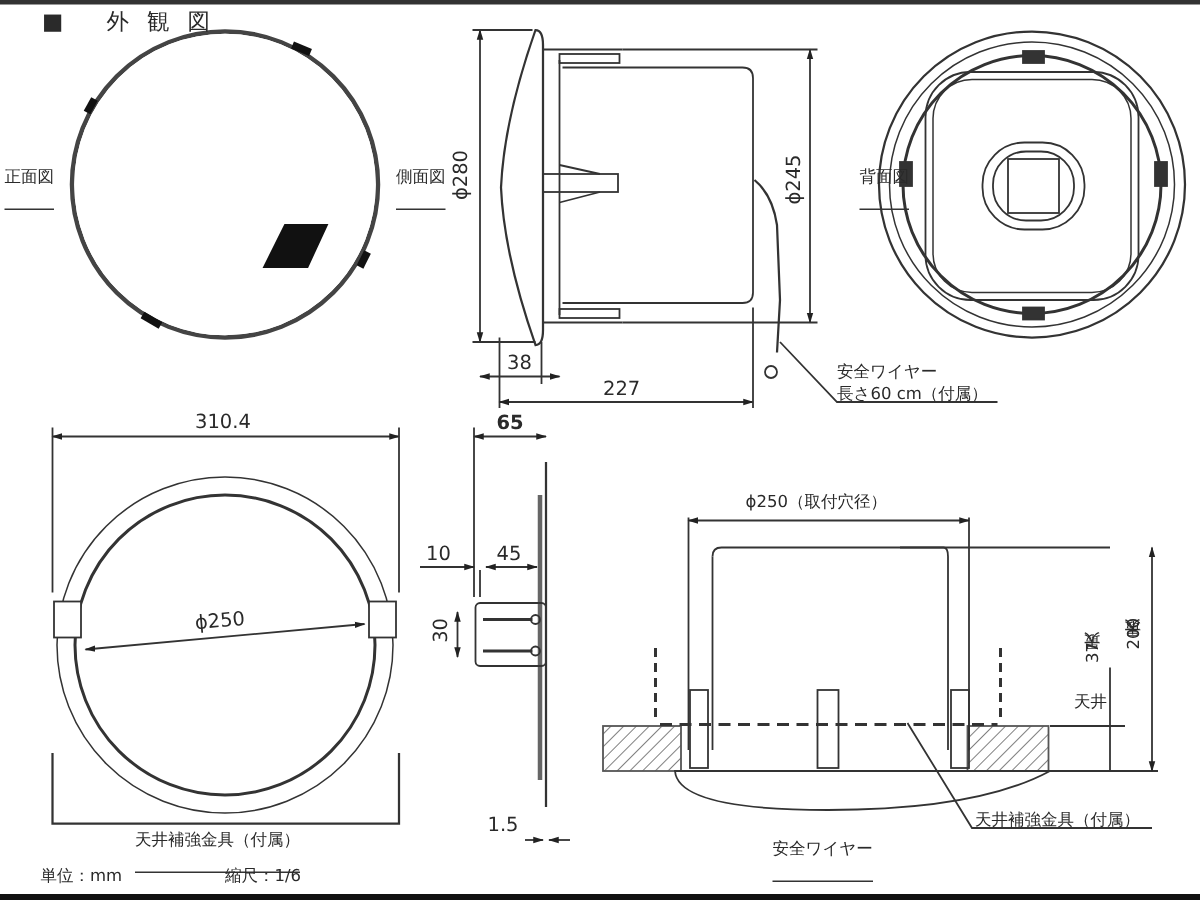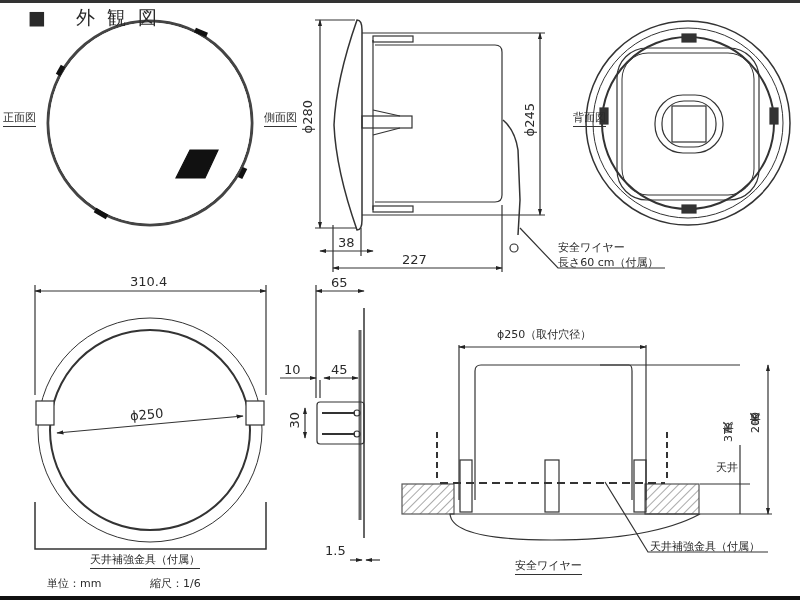--- a/index.html
+++ b/index.html
@@ -2,22 +2,22 @@
 <html><head>
 <meta charset="utf-8">
 <style>
   html, body { margin: 0; padding: 0; background: #ffffff; }
   body { width: 800px; height: 600px; position: relative; overflow: hidden;
          font-family: "DejaVu Sans", sans-serif; color: #222; }
   .topline { position: absolute; left: 0; top: 0; width: 800px; height: 3px; background: #333; }
   .botline { position: absolute; left: 0; top: 596px; width: 800px; height: 4px; background: #111; }
   svg.drawing { position: absolute; left: 0; top: 0; }
   .lbl { position: absolute; font-size: 12px; white-space: nowrap; color: #2a2a2a; }
-  .ul { border-bottom: 1.5px solid #333; padding-bottom: 1px; }
-  .title { font-size: 19px; letter-spacing: 12px; }
+  .ul { border-bottom: 1.5px solid #333; padding-bottom: 14px; }
+  .title { font-size: 15px; letter-spacing: 12px; }
   .vert { writing-mode: vertical-rl; transform: rotate(180deg); }
   .dim { font-size: 13px; }
   .small { font-size: 11px; }
 </style>
 </head>
 <body>
 
 <div class="topline"></div>
 
 <svg class="drawing" width="800" height="600" viewBox="0 0 800 600">
@@ -154,29 +154,29 @@
 
 <div class="lbl small" style="left:558px;top:240px;">
   <div>安全ワイヤー</div>
   <div>長さ60 cm（付属）</div>
 </div>
 
 <div class="lbl dim" style="left:130px;top:274px;">310.4</div>
 <div class="lbl dim" style="left:130px;top:407px;transform:rotate(-5deg);">ϕ250</div>
 <div class="lbl ul small" style="left:90px;top:552px;">天井補強金具（付属）</div>
 
-<div class="lbl dim" style="left:331px;top:275px;">65</div>
+<div class="lbl dim" style="left:331px;top:275px;font-weight:bold;">65</div>
 <div class="lbl dim" style="left:284px;top:362px;">10</div>
 <div class="lbl dim" style="left:331px;top:362px;">45</div>
 <div class="lbl dim vert" style="left:287px;top:412px;">30</div>
 <div class="lbl dim" style="left:325px;top:543px;">1.5</div>
 
 <div class="lbl small" style="left:497px;top:327px;">ϕ250（取付穴径）</div>
 <div class="lbl small" style="left:670px;top:460px;margin-left:46px;">天井</div>
 <div class="lbl small vert" style="left:722px;top:428px;">最大37</div>
 <div class="lbl small vert" style="left:749px;top:412px;">最大200</div>
 <div class="lbl small" style="left:650px;top:539px;">天井補強金具（付属）</div>
 <div class="lbl ul small" style="left:515px;top:558px;">安全ワイヤー</div>
 
-<div class="lbl small" style="left:27px;top:576px;margin-left:20px;">単位：mm</div>
+<div class="lbl small" style="left:27px;top:576px;">単位：mm</div>
 <div class="lbl small" style="left:115px;top:576px;margin-left:35px;">縮尺：1/6</div>
 
 <div class="botline"></div>
 
 </body></html>

